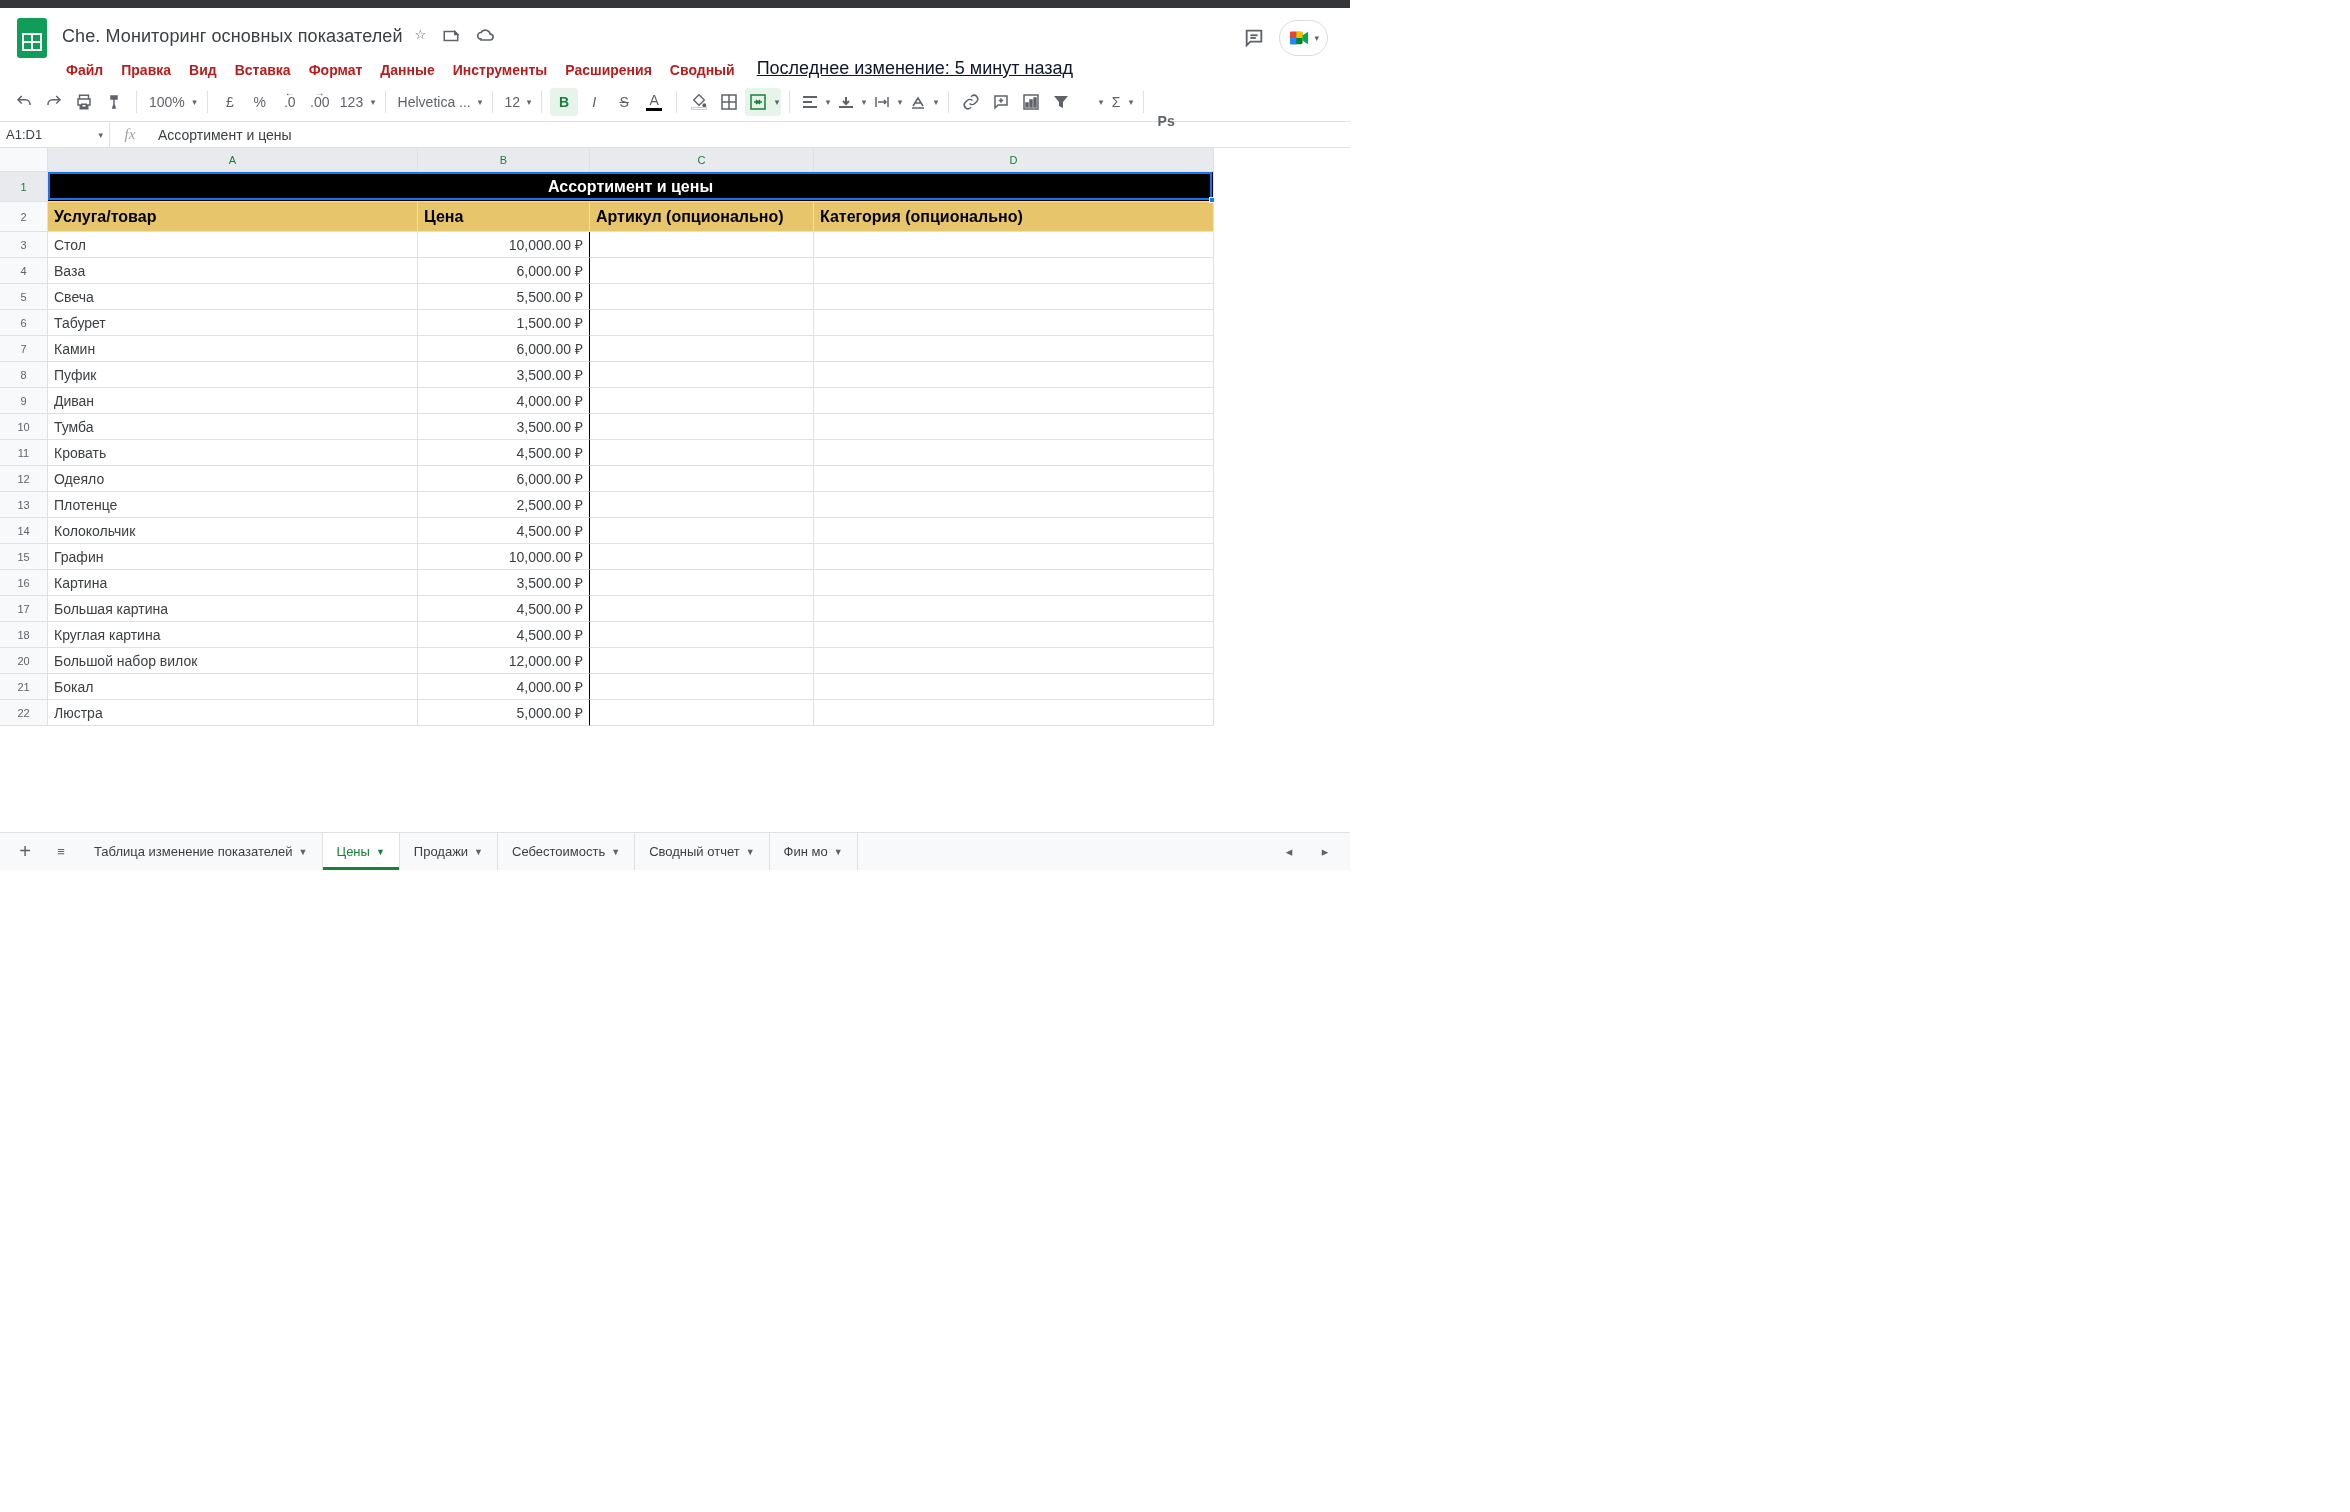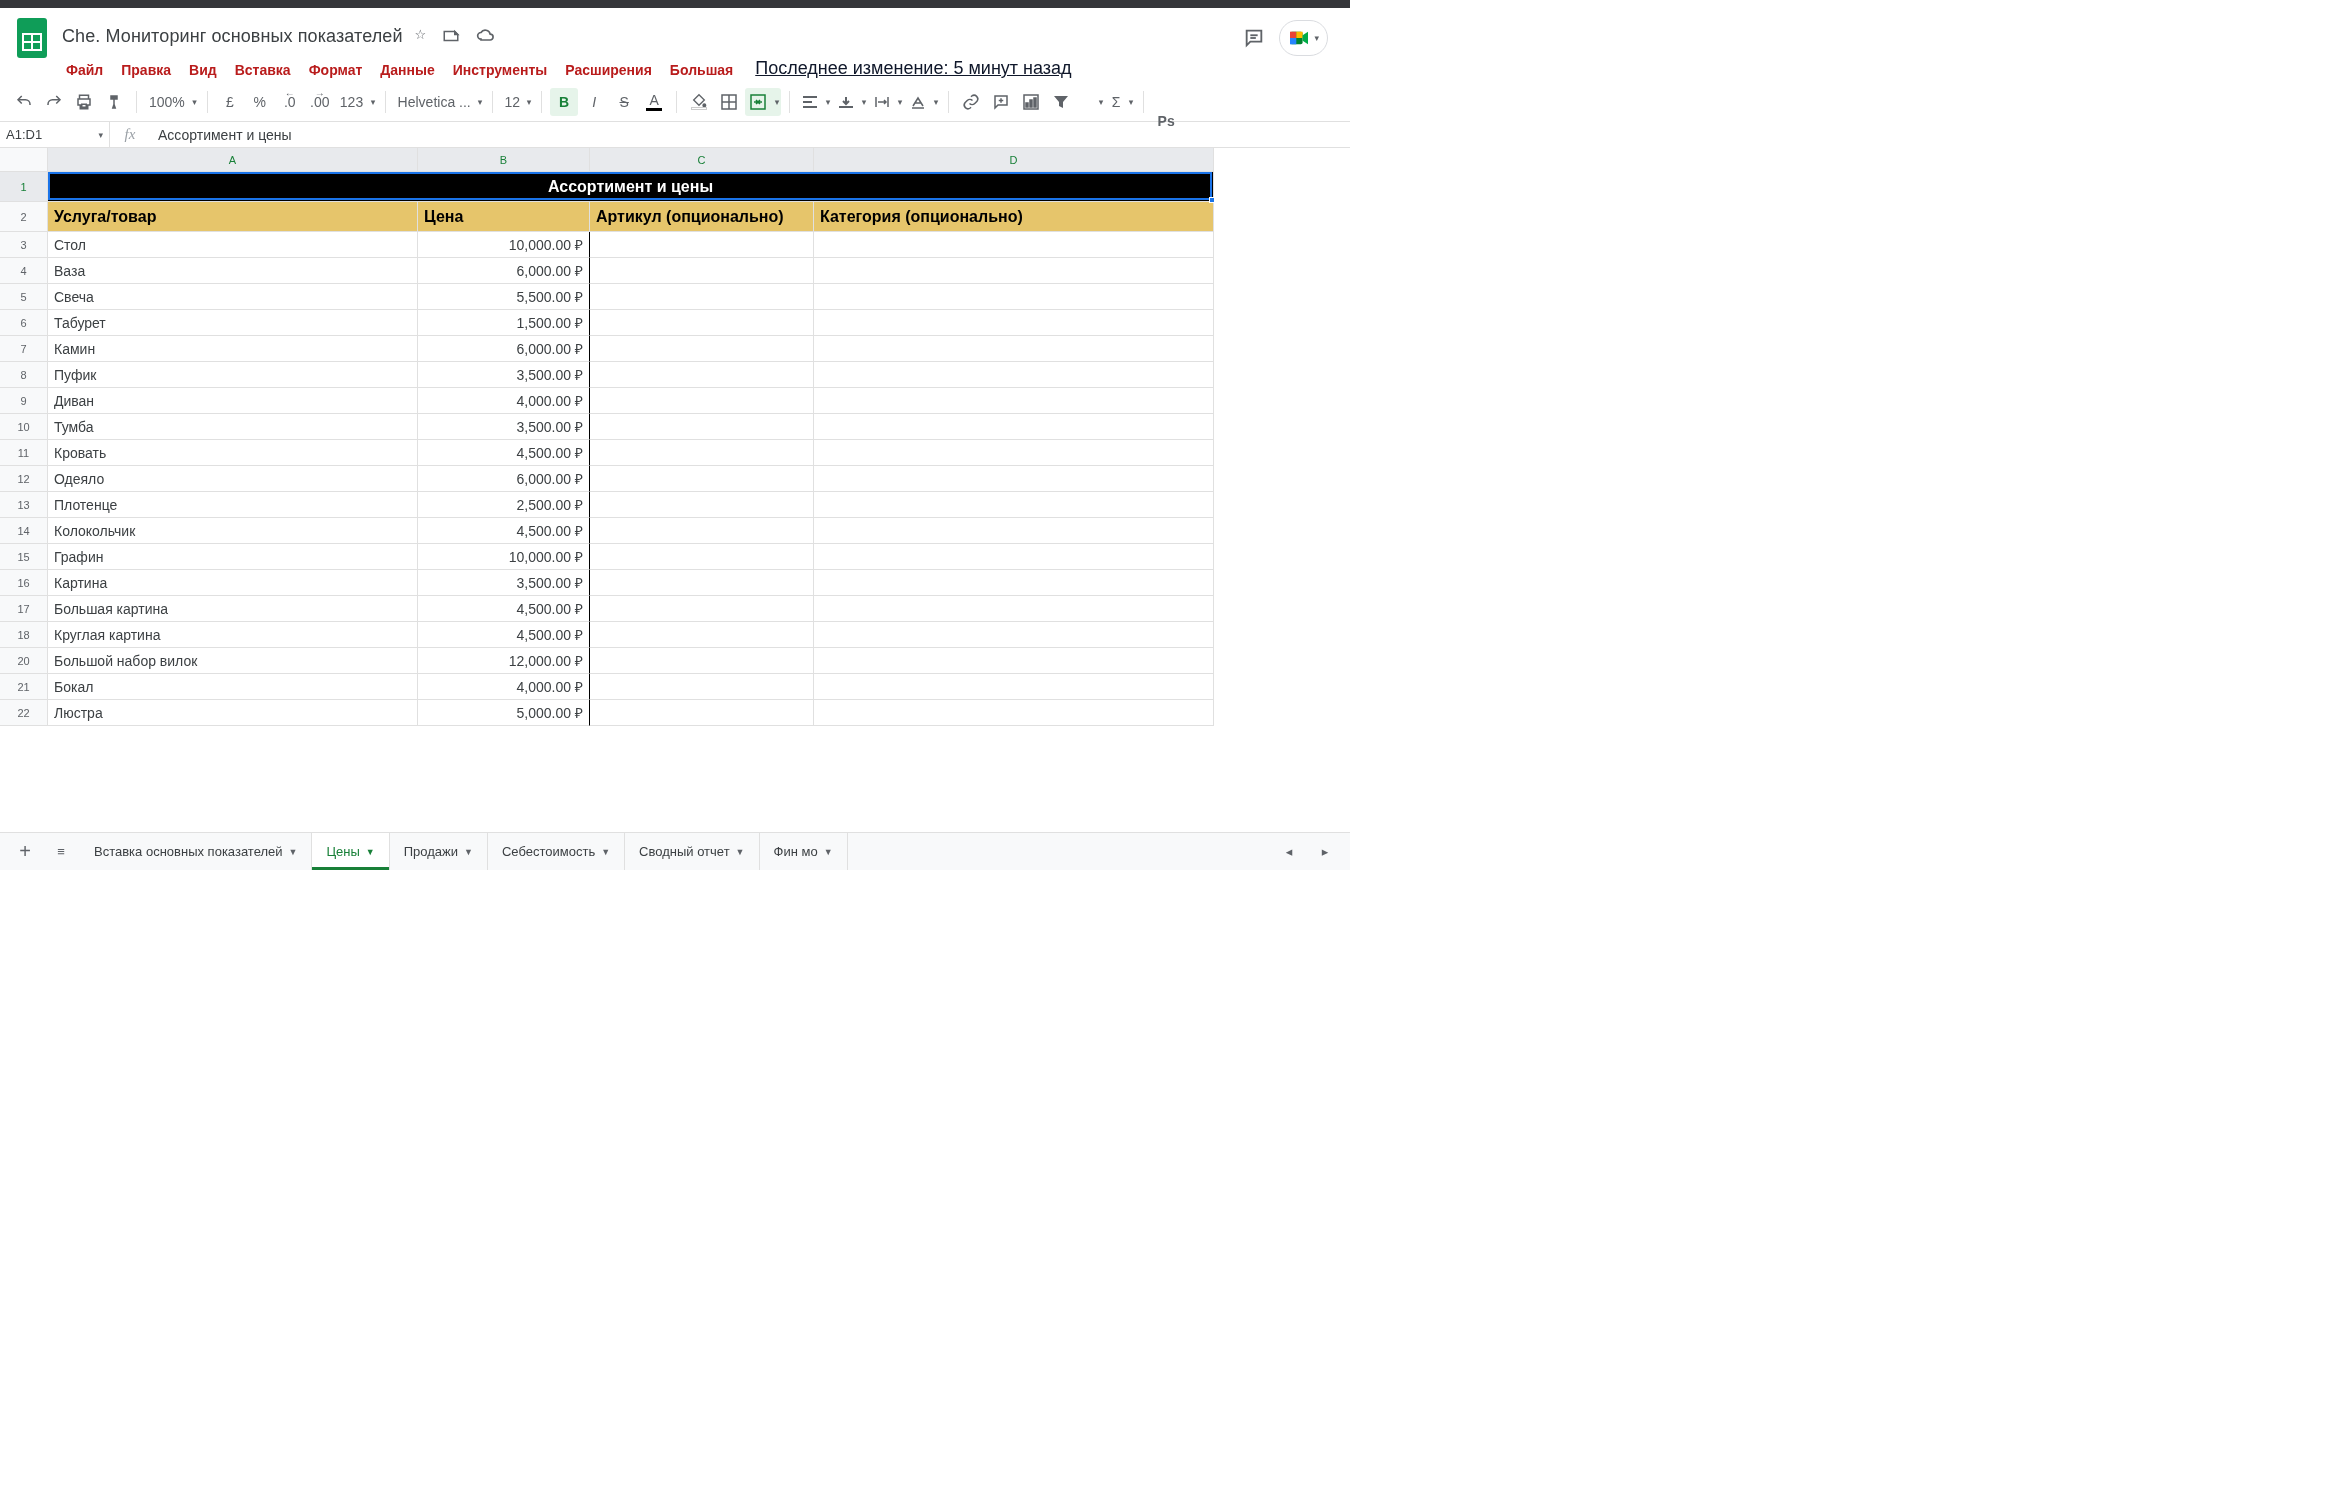--- a/index.html
+++ b/index.html
@@ -109,21 +109,21 @@
     </div>
     <div class="menu-row">
       <span class="menu-item">Файл</span>
       <span class="menu-item">Правка</span>
       <span class="menu-item">Вид</span>
       <span class="menu-item">Вставка</span>
       <span class="menu-item">Формат</span>
       <span class="menu-item">Данные</span>
       <span class="menu-item">Инструменты</span>
       <span class="menu-item">Расширения</span>
-      <span class="menu-item">Большая</span>
+      <span class="menu-item">Сводный</span>
       <span class="last-edit">Последнее изменение: 5 минут назад</span>
     </div>
   </div>
 </div>
 
 <div class="toolbar">
   <div class="tbtn">
       <svg width="18" height="18" viewBox="0 0 24 24" fill="none" stroke="#5f6368" stroke-width="2">
         <path d="M9 14l-5-5 5-5"></path>
         <path d="M4 9h10a6 6 0 016 6v1"></path>
@@ -412,21 +412,21 @@
       <div class="selection-outline" style="left: 48px; top: 24px; width: 1164px; height: 28px;"></div>
       <div class="sel-handle" style="left: 1209px; top: 49px;"></div>
     </div>
 </div>
 
 <div class="sheet-tabs">
   <div class="stbtn" style="font-size:20px;">+</div>
   <div class="stbtn">≡</div>
   <div id="tabs" style="display:flex;height:100%;">
       <div class="sheet-tab">
-        <span>Вставка основных показателей</span>
+        <span>Таблица изменение показателей</span>
         <span class="dd-ic">▼</span>
       </div>
       <div class="sheet-tab active">
         <span>Цены</span>
         <span class="dd-ic">▼</span>
       </div>
       <div class="sheet-tab">
         <span>Продажи</span>
         <span class="dd-ic">▼</span>
       </div>

